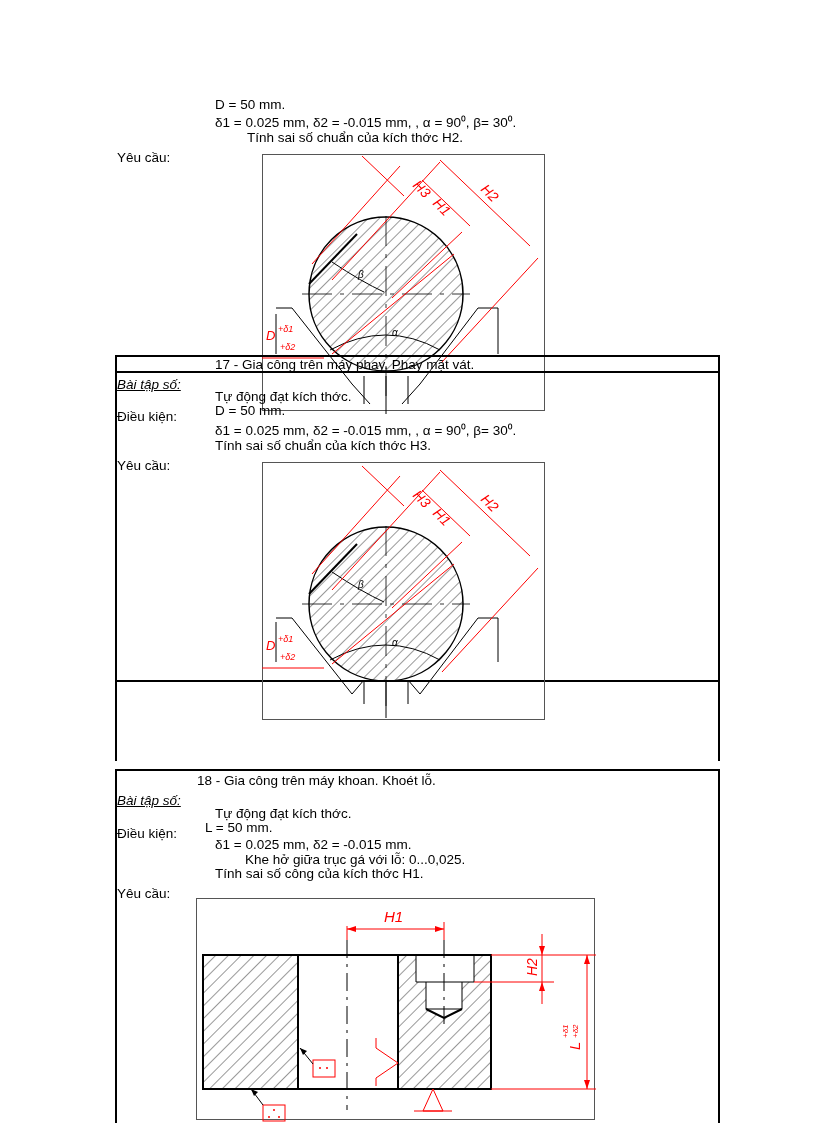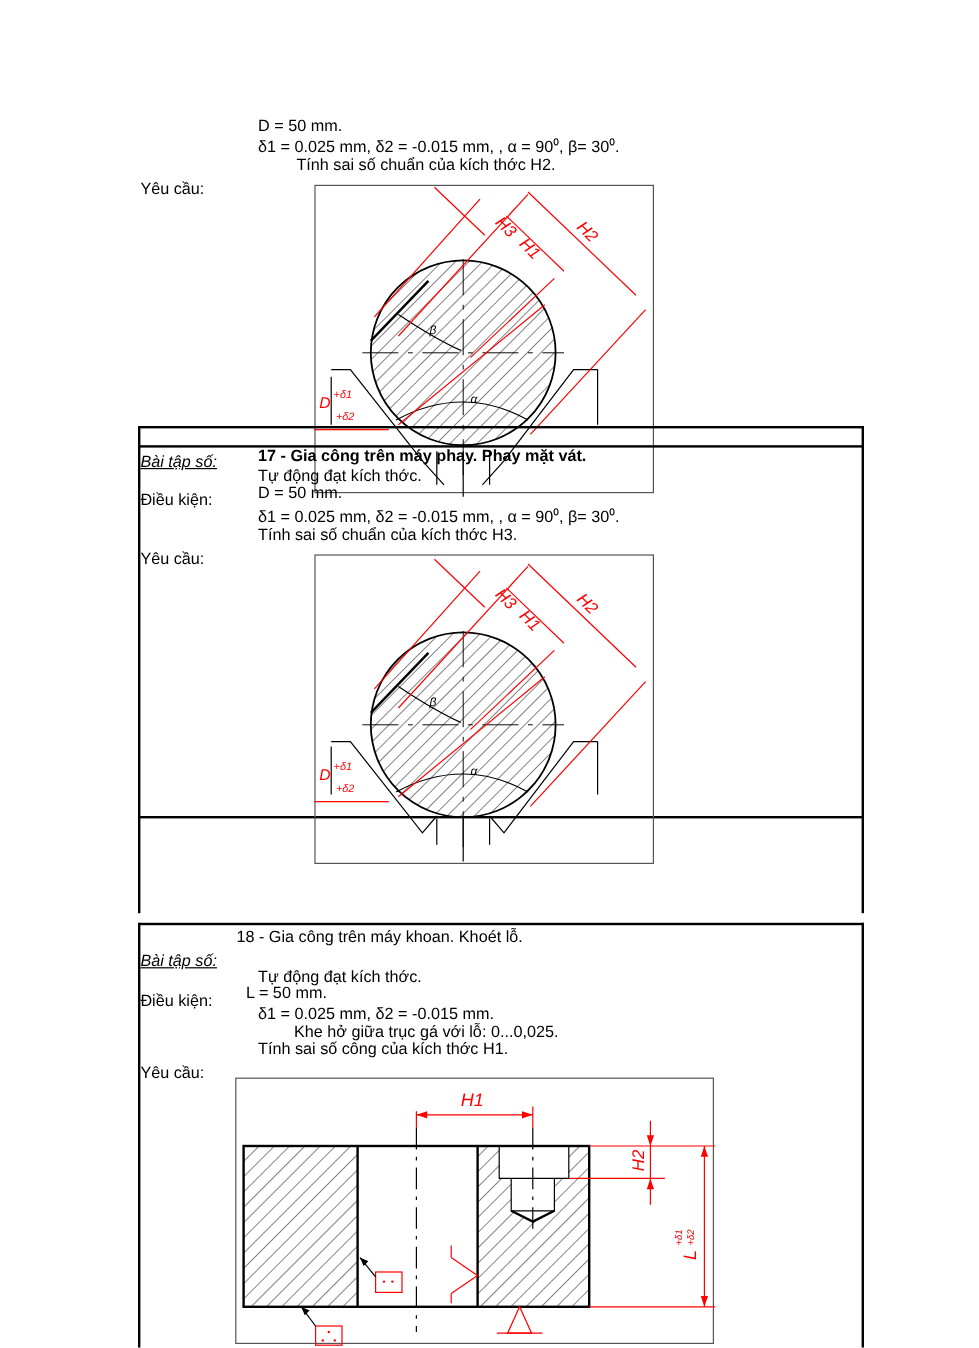--- a/index.html
+++ b/index.html
@@ -77,21 +77,21 @@
   <line x1="102" y1="250" x2="102" y2="222" class="blk"></line>
   <line x1="124" y1="260" x2="124" y2="222" class="blk"></line>
   <line x1="146" y1="250" x2="146" y2="222" class="blk"></line>
 </svg>
 
 <div class="frame" style="left:115px;top:355px;width:605px;height:406px;border-bottom:none;"></div>
 <div class="hline" style="left:115px;top:371px;width:605px;"></div>
 <div class="hline" style="left:115px;top:680px;width:605px;"></div>
 
 <div class="lbl u" style="left:117px;top:358px;">Bài tập số:</div>
-<div class="t" style="left:215px;top:373px;font-weight:bold;">17 - Gia công trên máy phay. Phay mặt vát.</div>
+<div class="t" style="left:215px;top:358px;">17 - Gia công trên máy phay. Phay mặt vát.</div>
 <div class="lbl" style="left:117px;top:390px;">Điều kiện:</div>
 <div class="t" style="left:215px;top:390px;">Tự động đạt kích thớc.</div>
 <div class="t" style="left:215px;top:404px;">D = 50 mm.</div>
 <div class="t" style="left:215px;top:424px;">δ1 = 0.025 mm, δ2 = -0.015 mm, , α = 90⁰, β= 30⁰.</div>
 <div class="lbl" style="left:117px;top:439px;">Yêu cầu:</div>
 <div class="t" style="left:215px;top:439px;">Tính sai số chuẩn của kích thớc   H3.</div>
 
 <div style="position:absolute;left:262px;top:462px;width:283px;height:258px;border:1px solid #555;box-sizing:border-box;"></div>
 <svg style="left:262px;top:462px;" width="283" height="258" viewBox="0 0 283 258">
   <defs>

